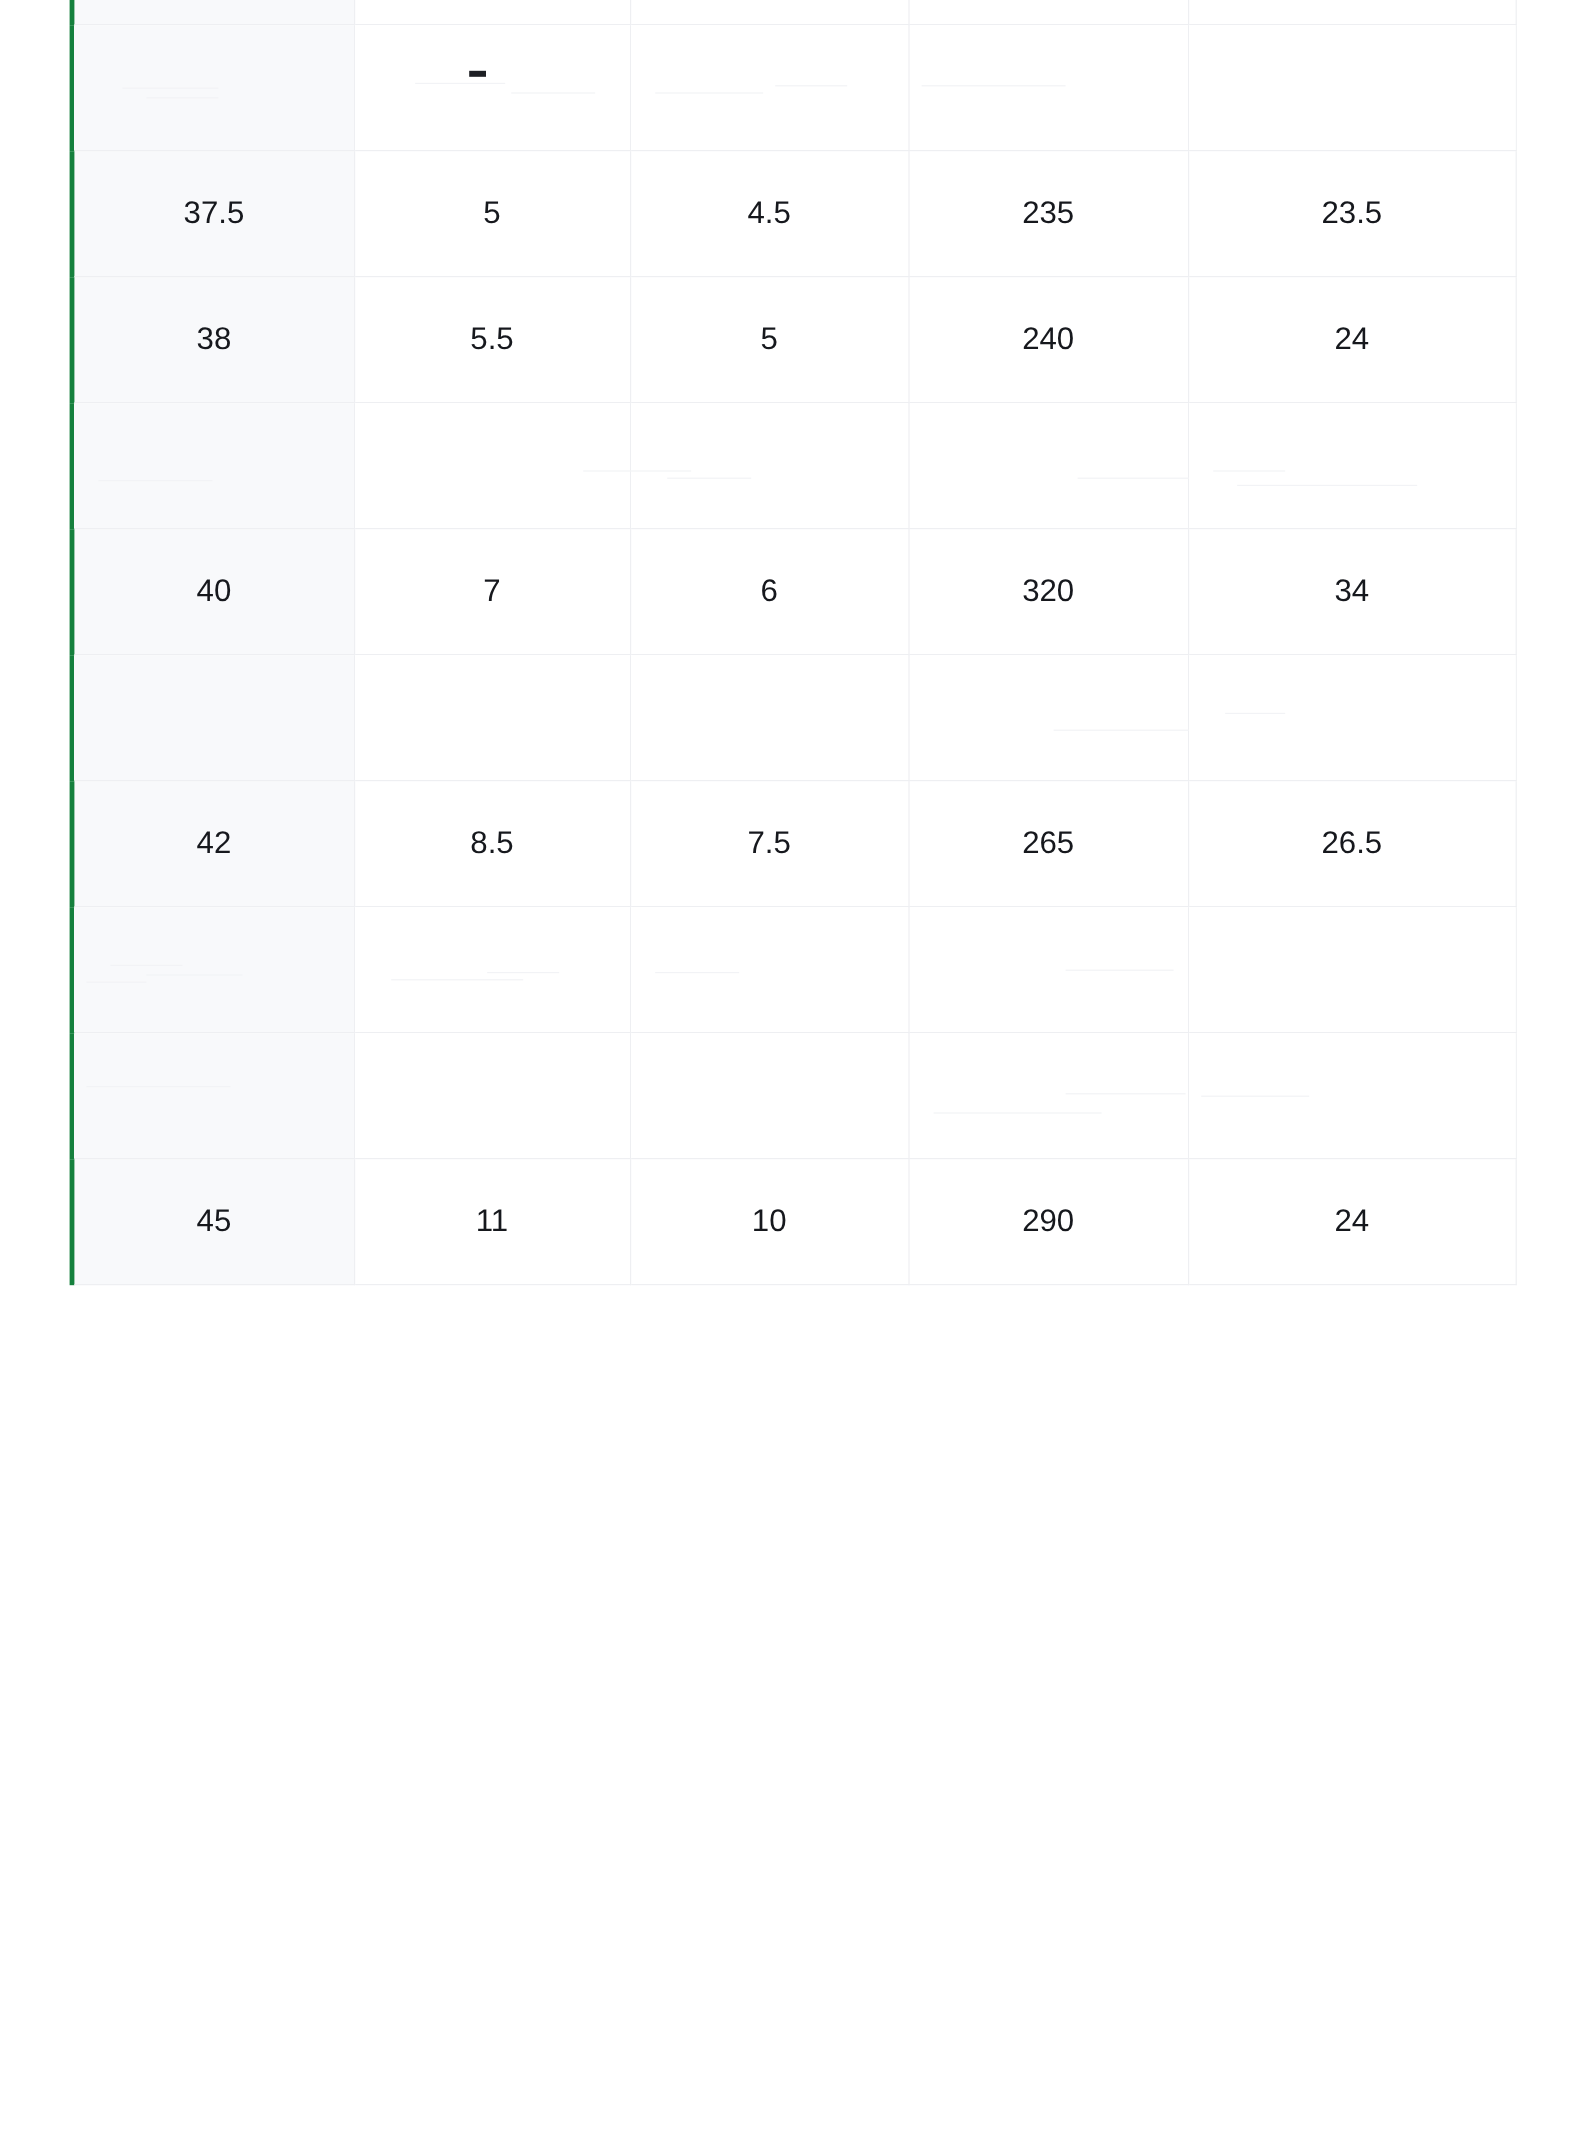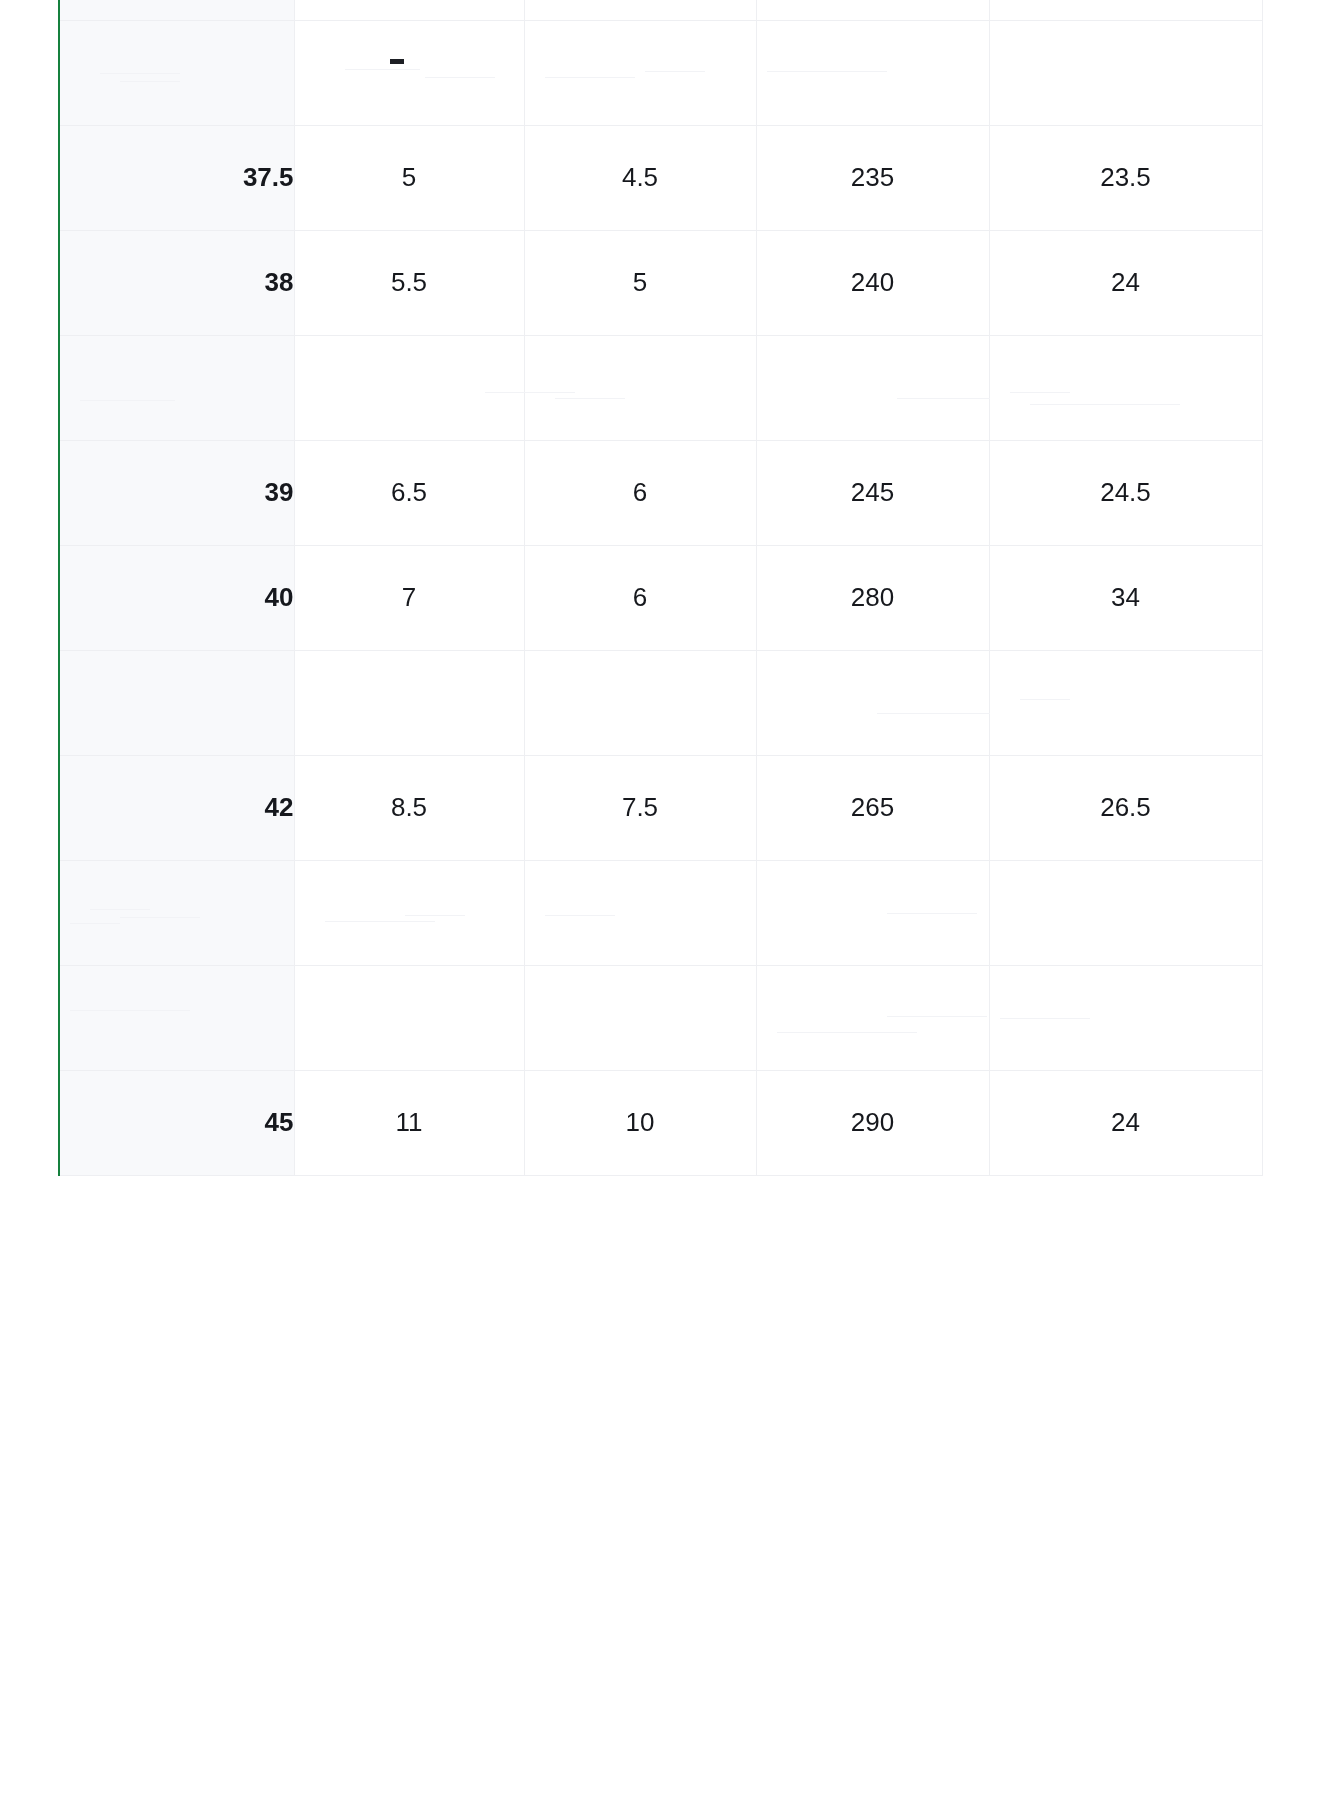--- a/index.html
+++ b/index.html
@@ -43,24 +43,23 @@
     text-align: center;
     vertical-align: middle;
     font-size: 26px;
     line-height: 1.2;
     color: #16181d;
     font-weight: 400;
     background: #ffffff;
   }
 
   #size-chart-table td:first-child {
-    border-left: 2px solid #15803d;
+    border-left: 4px solid #15803d;
     background: #f8f9fb;
-    font-weight: 700;
-    text-align: right;
+    font-weight: 400;
   }
 
   #size-chart-table tr:first-child td { border-top: 1px solid #eeeff2; }
 
   
   #size-chart-table tr.ghost-row td {
     color: transparent;
     font-size: 26px;
     position: relative;
   }
@@ -145,31 +144,24 @@
           </td>
           <td>
             <span class="ghost-mark" style="width: 130px; left: 140px; top: 62px;"></span>
           </td>
           <td>
             <span class="ghost-mark" style="width: 60px; left: 20px; top: 56px;"></span>
             <span class="ghost-mark" style="width: 150px; left: 40px; top: 68px;"></span>
           </td>
         </tr>
         <tr class="data-row">
-          <td>39</td>
-          <td>6.5</td>
-          <td>6</td>
-          <td>245</td>
-          <td>24.5</td>
-        </tr>
-        <tr class="data-row">
           <td>40</td>
           <td>7</td>
           <td>6</td>
-          <td>280</td>
+          <td>320</td>
           <td>34</td>
         </tr>
         <tr class="ghost-row">
           <td></td>
           <td></td>
           <td></td>
           <td>
             <span class="ghost-mark" style="width: 120px; left: 120px; top: 62px;"></span>
           </td>
           <td>

